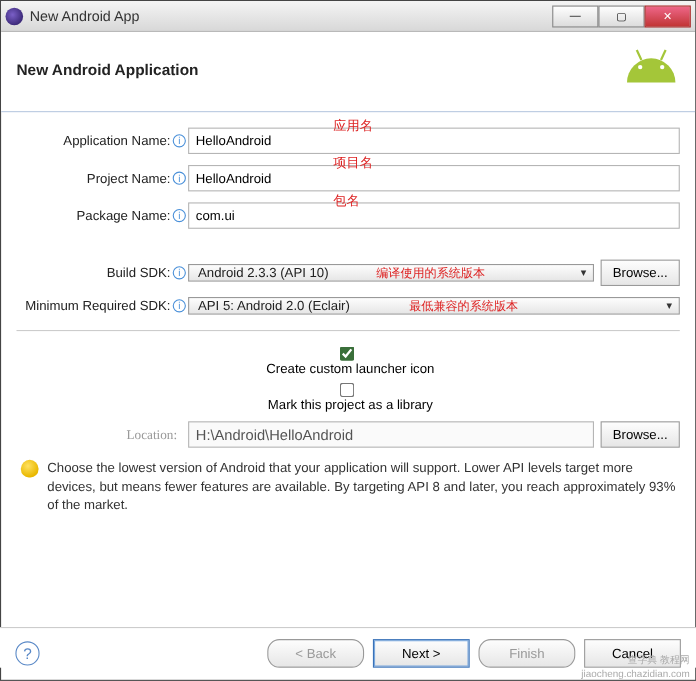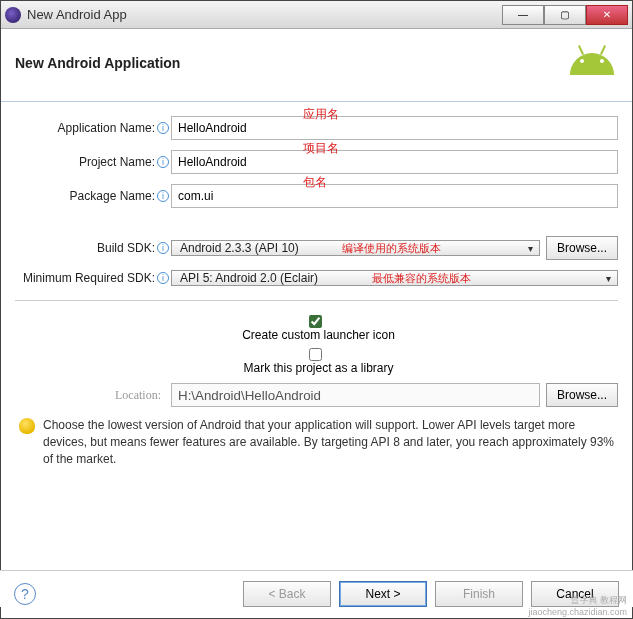--- a/index.html
+++ b/index.html
@@ -38,21 +38,21 @@
 .cb-row input { margin-right: 6px; accent-color: #3a6f3a; }
 .loc-row { display: flex; align-items: center; margin-top: 8px; }
 .loc-row .llabel { width: 156px; text-align: right; color: #999; padding-right: 10px; font-family: Liberation Serif, serif; }
 .tip-row { display: flex; padding: 10px 4px 0; line-height: 1.4; color: #333; }
 .bulb { width: 16px; height: 16px; background: radial-gradient(circle at 40% 35%, #ffe160 0%, #e9b800 70%); border-radius: 50% 50% 45% 45%; margin-right: 8px; flex-shrink: 0; margin-top: 1px; }
 .buttonbar { position: absolute; bottom: 12px; left: 0; right: 0; padding: 10px 14px 0; border-top: 1px solid #ccc; display: flex; align-items: center; background: #fff; }
 .buttonbar .help { width: 22px; height: 22px; border: 1.5px solid #5a89c7; border-radius: 50%; color: #5a89c7; display: flex; align-items: center; justify-content: center; font-size: 14px; }
 .buttonbar .spacer { flex: 1; }
 .buttonbar .wbtn { min-width: 88px; height: 26px; border: 1px solid #999; background: linear-gradient(#fdfdfd, #e6e6e6); margin-left: 8px; display: inline-flex; align-items: center; justify-content: center; font-size: 12px; }
 .buttonbar .wbtn.default { border: 1px solid #3a72b8; box-shadow: 0 0 0 1px #7aa8dd inset; }
-.buttonbar .wbtn.disabled { color: #999; }
+.buttonbar .wbtn.disabled { color: #999; border-radius: 11px; }
 .wm { position: absolute; right: 6px; bottom: 2px; font-size: 9px; color: #aaa; margin-left: 31px; }
 .annot-inline { position: absolute; color: #d22; font-size: 12px; pointer-events: none; }
 </style>
 </head>
 <body>
 
 <div class="titlebar">
   <div class="ticon"></div>
   <div class="ttext">New Android App</div>
   <div class="winbtns">

